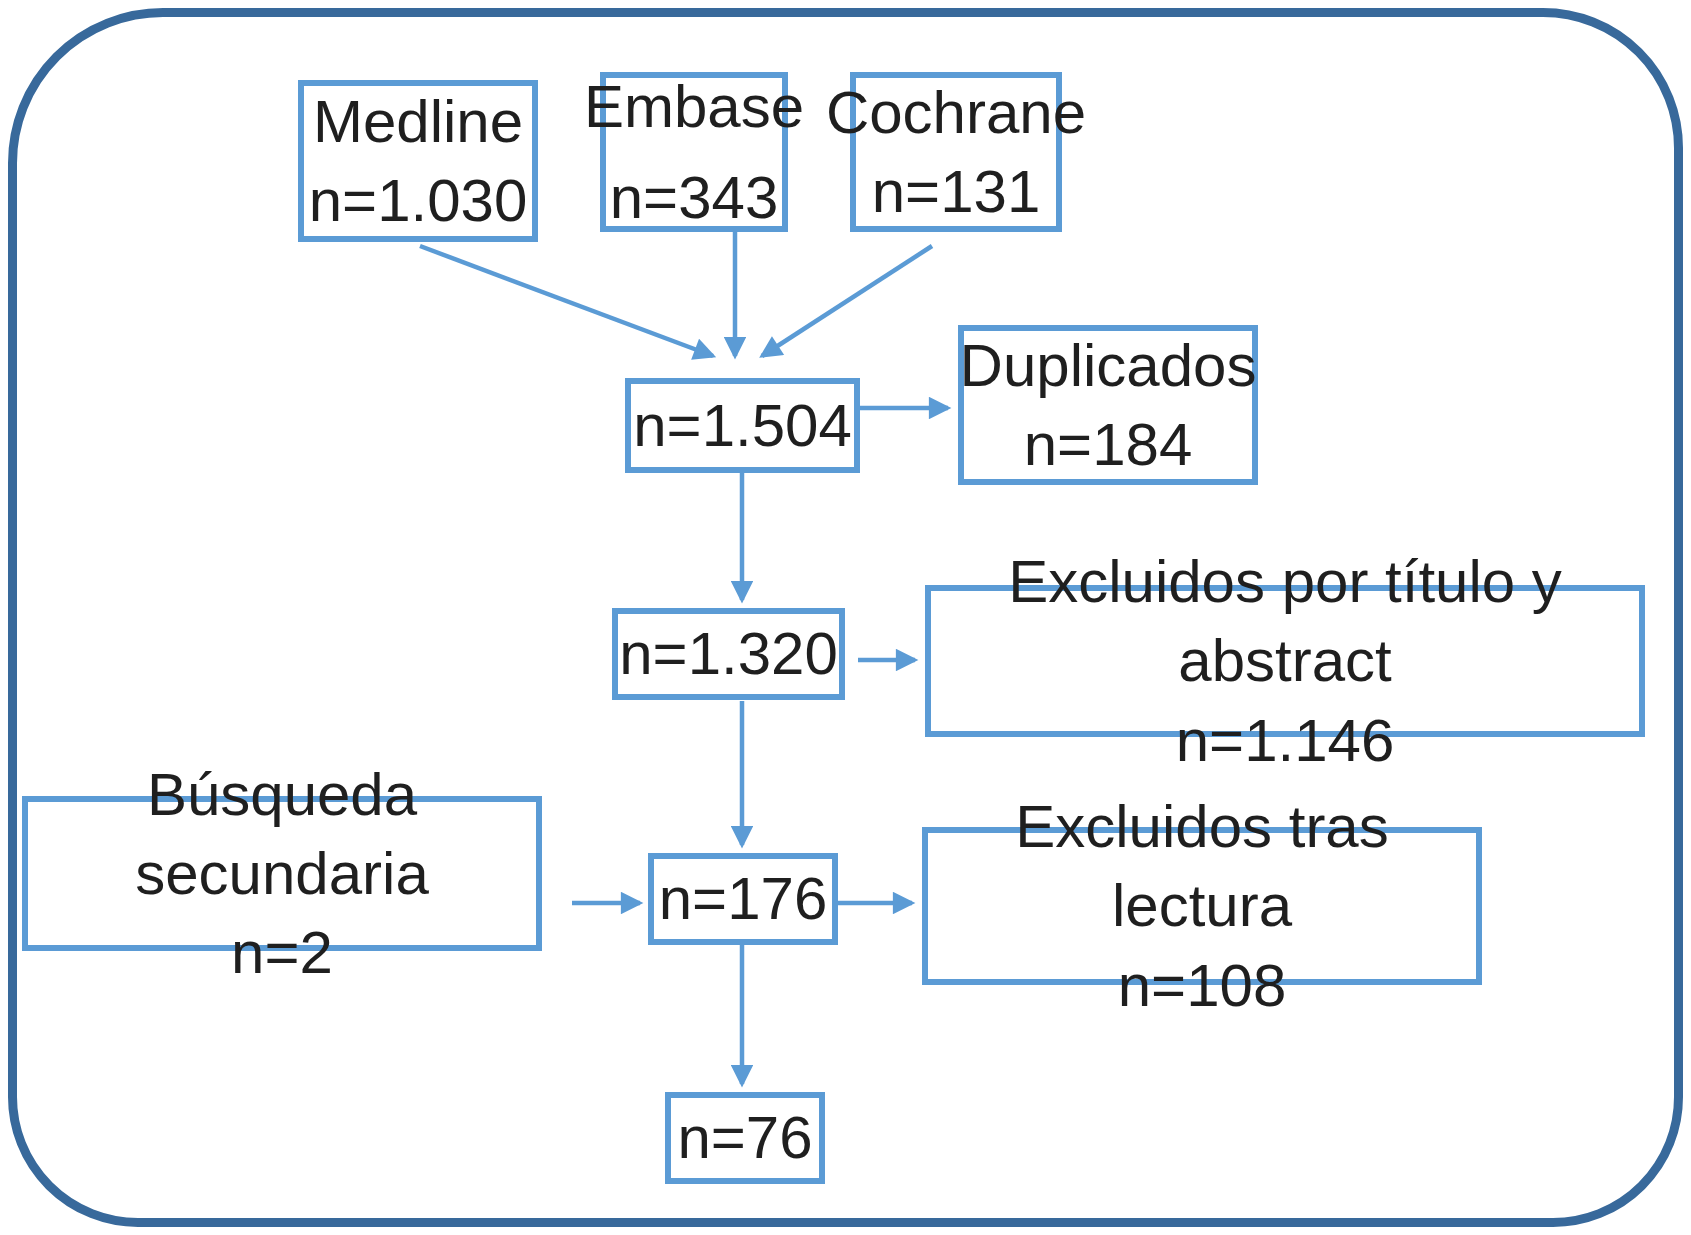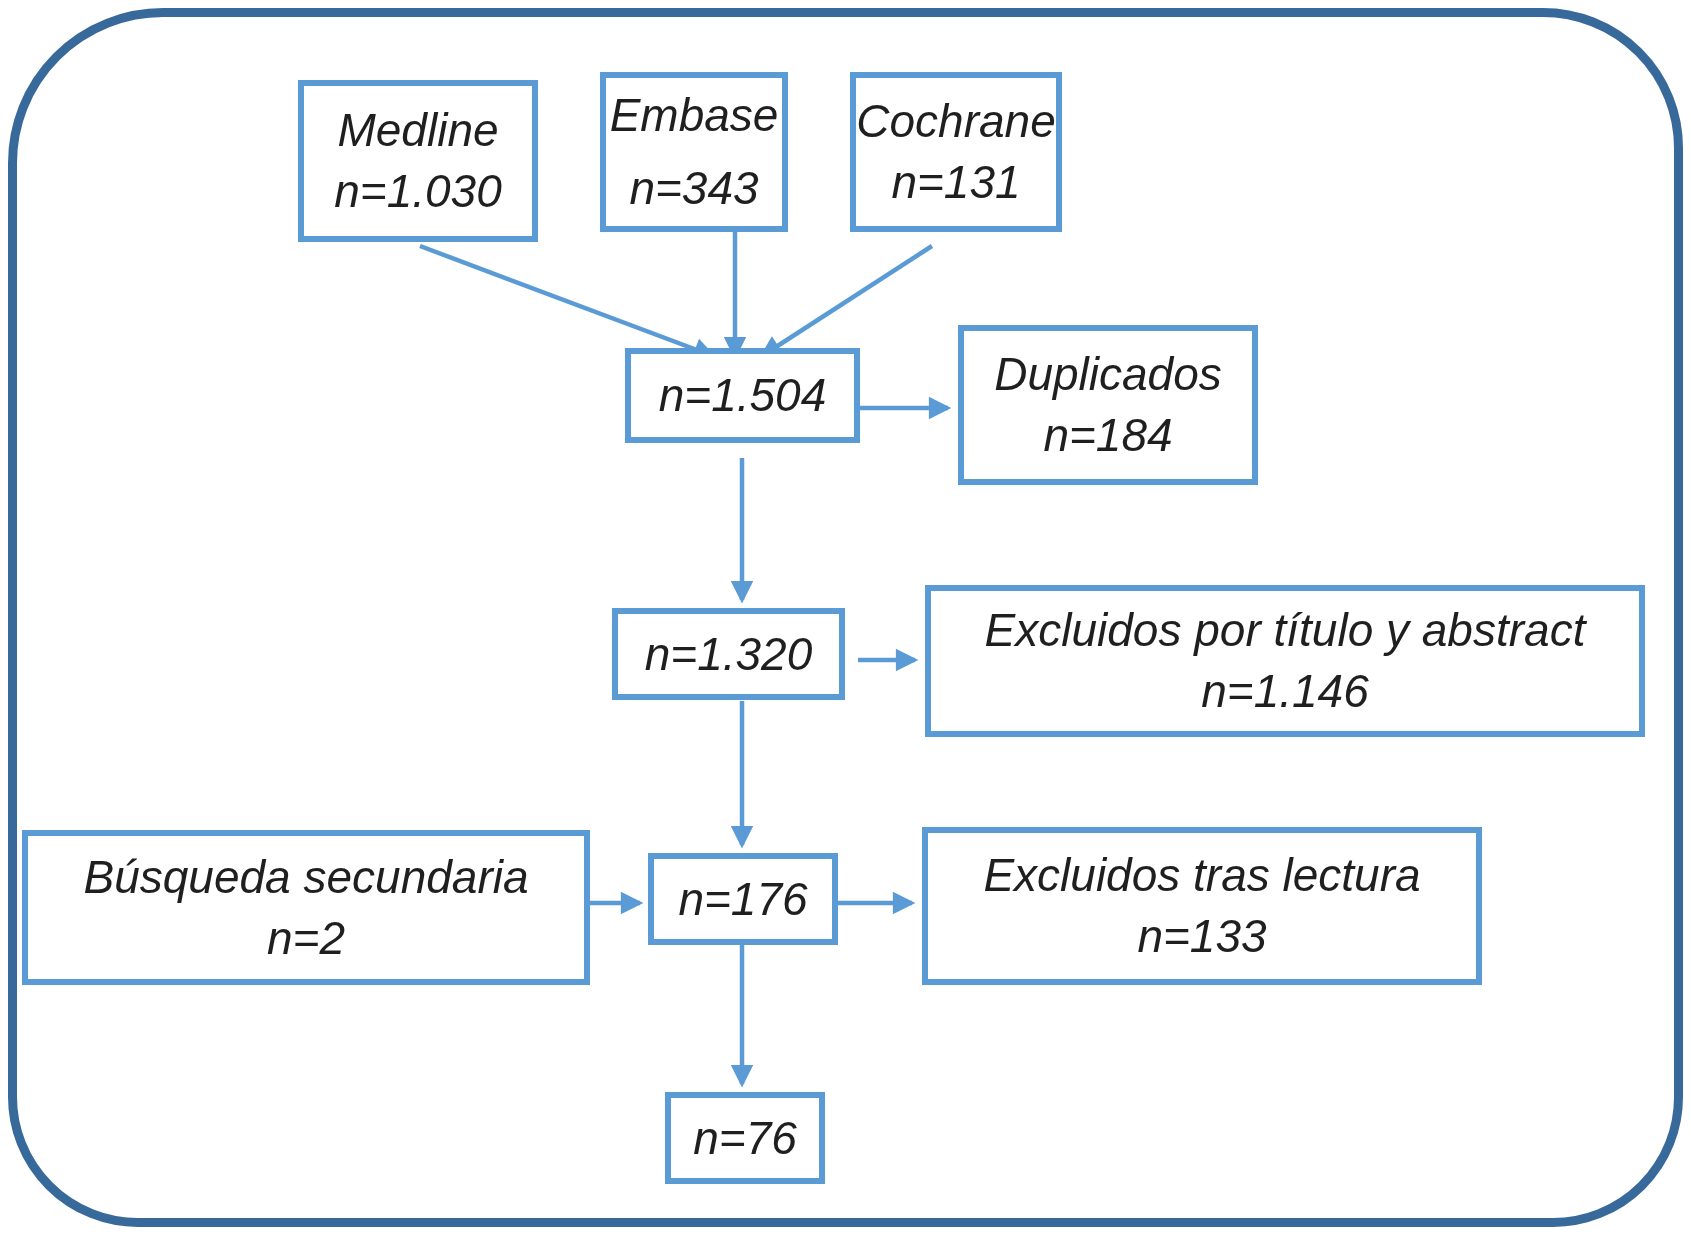--- a/index.html
+++ b/index.html
@@ -28,33 +28,32 @@
   svg.flow line{stroke:var(--arrow);stroke-width:4.5;}
   svg.flow .head{fill:var(--arrow);}
   .node{
     position:absolute;
     box-sizing:border-box;
     border:6px solid var(--box-border);
     background:var(--bg);
     display:flex;flex-direction:column;
     align-items:center;justify-content:center;
     text-align:center;
-    font-size:46px;line-height:1.32;
+    font-size:60px;line-height:1.32;
     color:var(--text);
-    font-style:italic;
   }
   
   .n-medline   {left:298px; top:80px;  width:240px; height:162px;}
   .n-embase    {left:600px; top:72px;  width:188px; height:160px;gap:12px;}
   .n-cochrane  {left:850px; top:72px;  width:212px; height:160px;}
-  .n-merged    {left:625px; top:348px; width:235px; height:95px;}
+  .n-merged    {left:625px; top:378px; width:235px; height:95px;}
   .n-duplicates{left:958px; top:325px; width:300px; height:160px;justify-content:center;}
   .n-screened  {left:612px; top:608px; width:233px; height:92px;}
   .n-excl-title{left:925px; top:585px; width:720px; height:152px;}
-  .n-secondary {left:22px;  top:830px; width:568px; height:155px;}
+  .n-secondary {left:22px;  top:796px; width:520px; height:155px;}
   .n-fulltext  {left:648px; top:853px; width:190px; height:92px;}
   .n-excl-read {left:922px; top:827px; width:560px; height:158px;}
   .n-included  {left:665px; top:1092px;width:160px; height:92px;}
 </style>
 </head>
 <body>
 
 <div class="canvas">
 
   <div class="outer-frame"></div>
@@ -114,20 +113,20 @@
     <div>Búsqueda secundaria</div>
     <div>n=2</div>
   </div>
 
   <div class="node n-fulltext">
     <div>n=176</div>
   </div>
 
   <div class="node n-excl-read">
     <div>Excluidos tras lectura</div>
-    <div>n=133</div>
+    <div>n=108</div>
   </div>
 
   <div class="node n-included">
     <div>n=76</div>
   </div>
 
 </div>
 
 </body></html>

